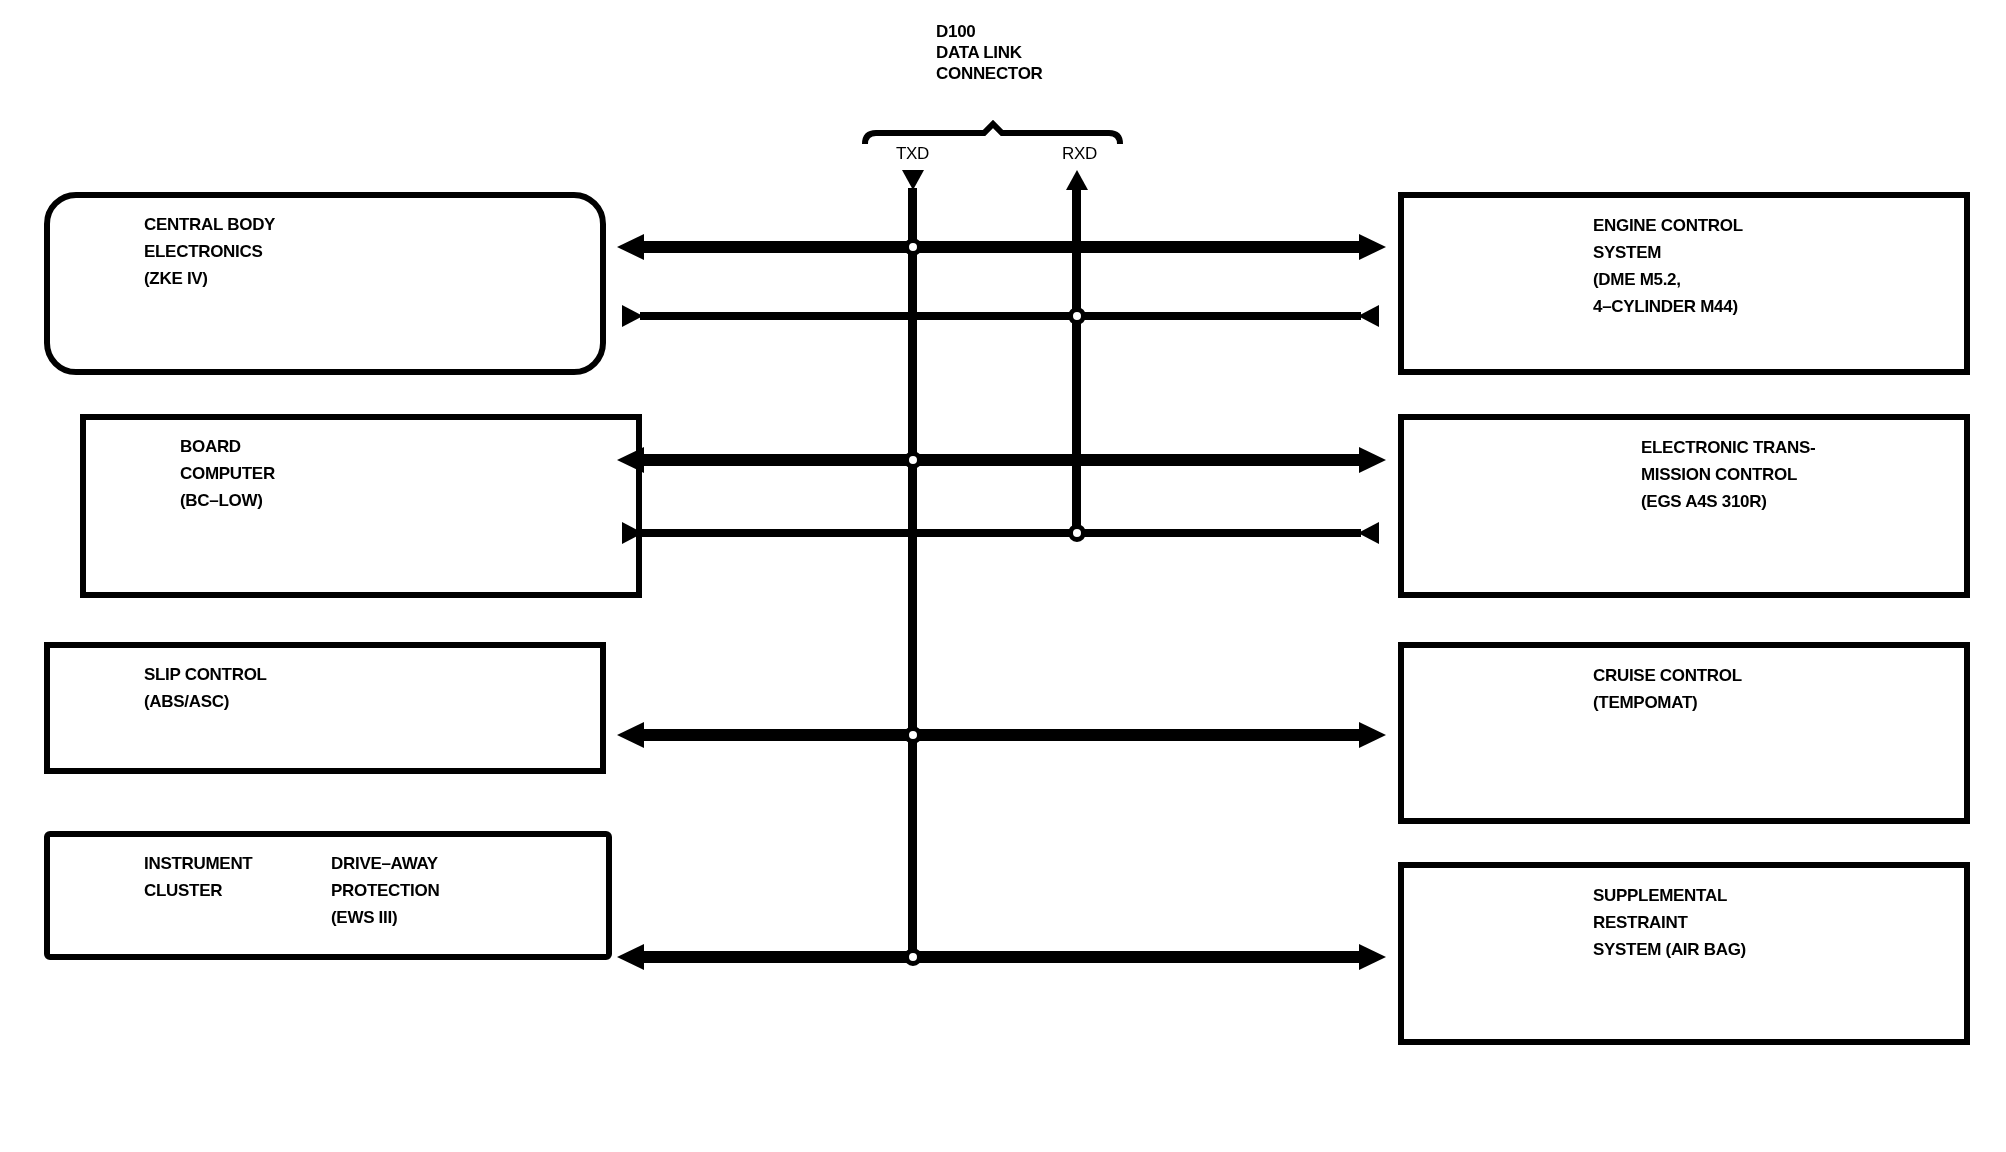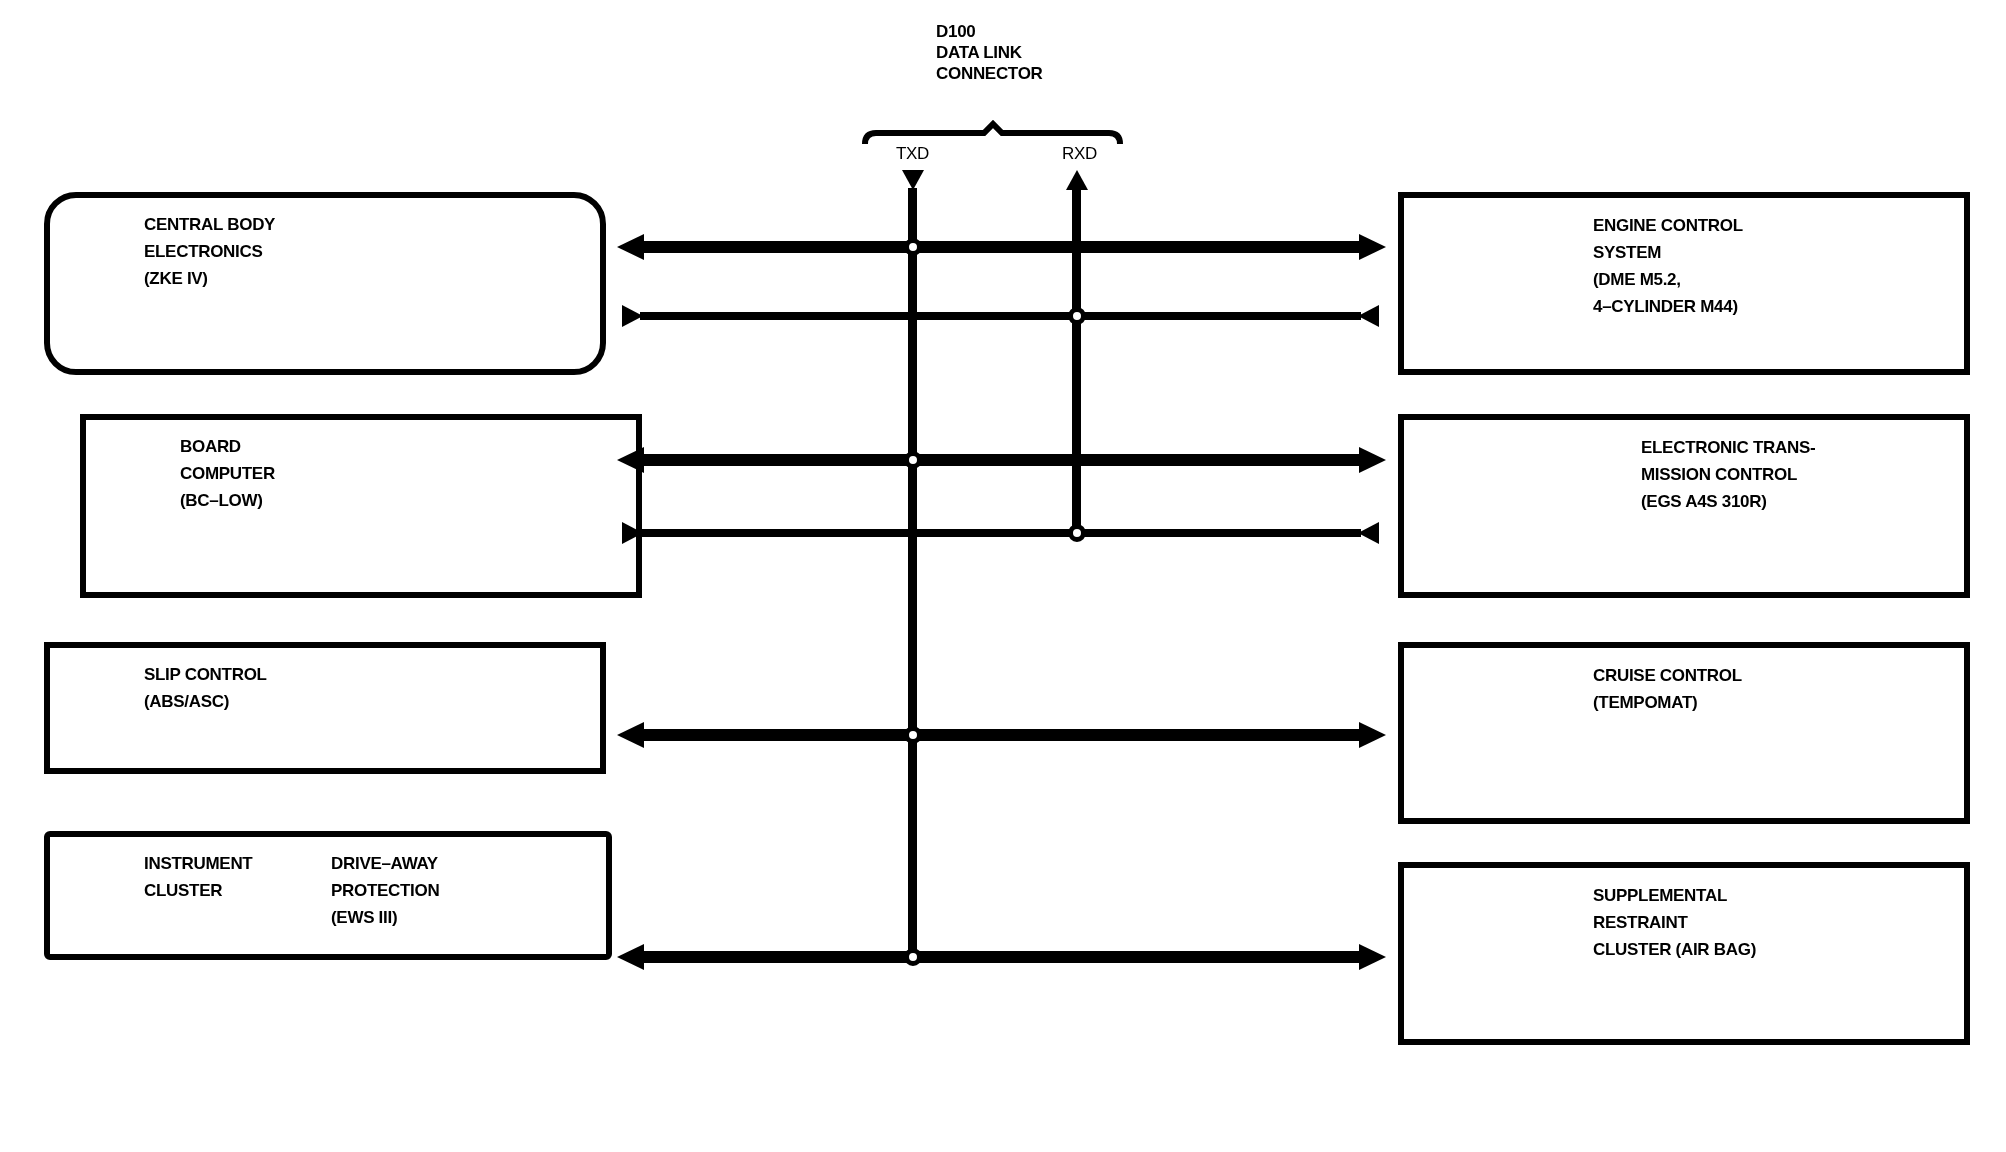--- a/index.html
+++ b/index.html
@@ -95,21 +95,21 @@
     <div class="box-text" style="left:189px;top:14px;">
       <div>CRUISE CONTROL</div>
       <div>(TEMPOMAT)</div>
     </div>
   </div>
 
   <div class="box" style="left:1398px;top:862px;width:572px;height:183px;">
     <div class="box-text" style="left:189px;top:14px;">
       <div>SUPPLEMENTAL</div>
       <div>RESTRAINT</div>
-      <div>CLUSTER (AIR BAG)</div>
+      <div>SYSTEM (AIR BAG)</div>
     </div>
   </div>
 
   <div class="row" style="left:617px;top:234px;width:769px;height:26px;">
     <div class="tri" style="left:0;top:0;border-top:13px solid transparent;border-bottom:13px solid transparent;border-right:27px solid #000;"></div>
     <div class="shaft" style="left:24px;right:24px;top:7px;height:12px;"></div>
     <div class="tri" style="right:0;top:0;border-top:13px solid transparent;border-bottom:13px solid transparent;border-left:27px solid #000;"></div>
   </div>
 
   <div class="row" style="left:622px;top:305px;width:757px;height:22px;">

